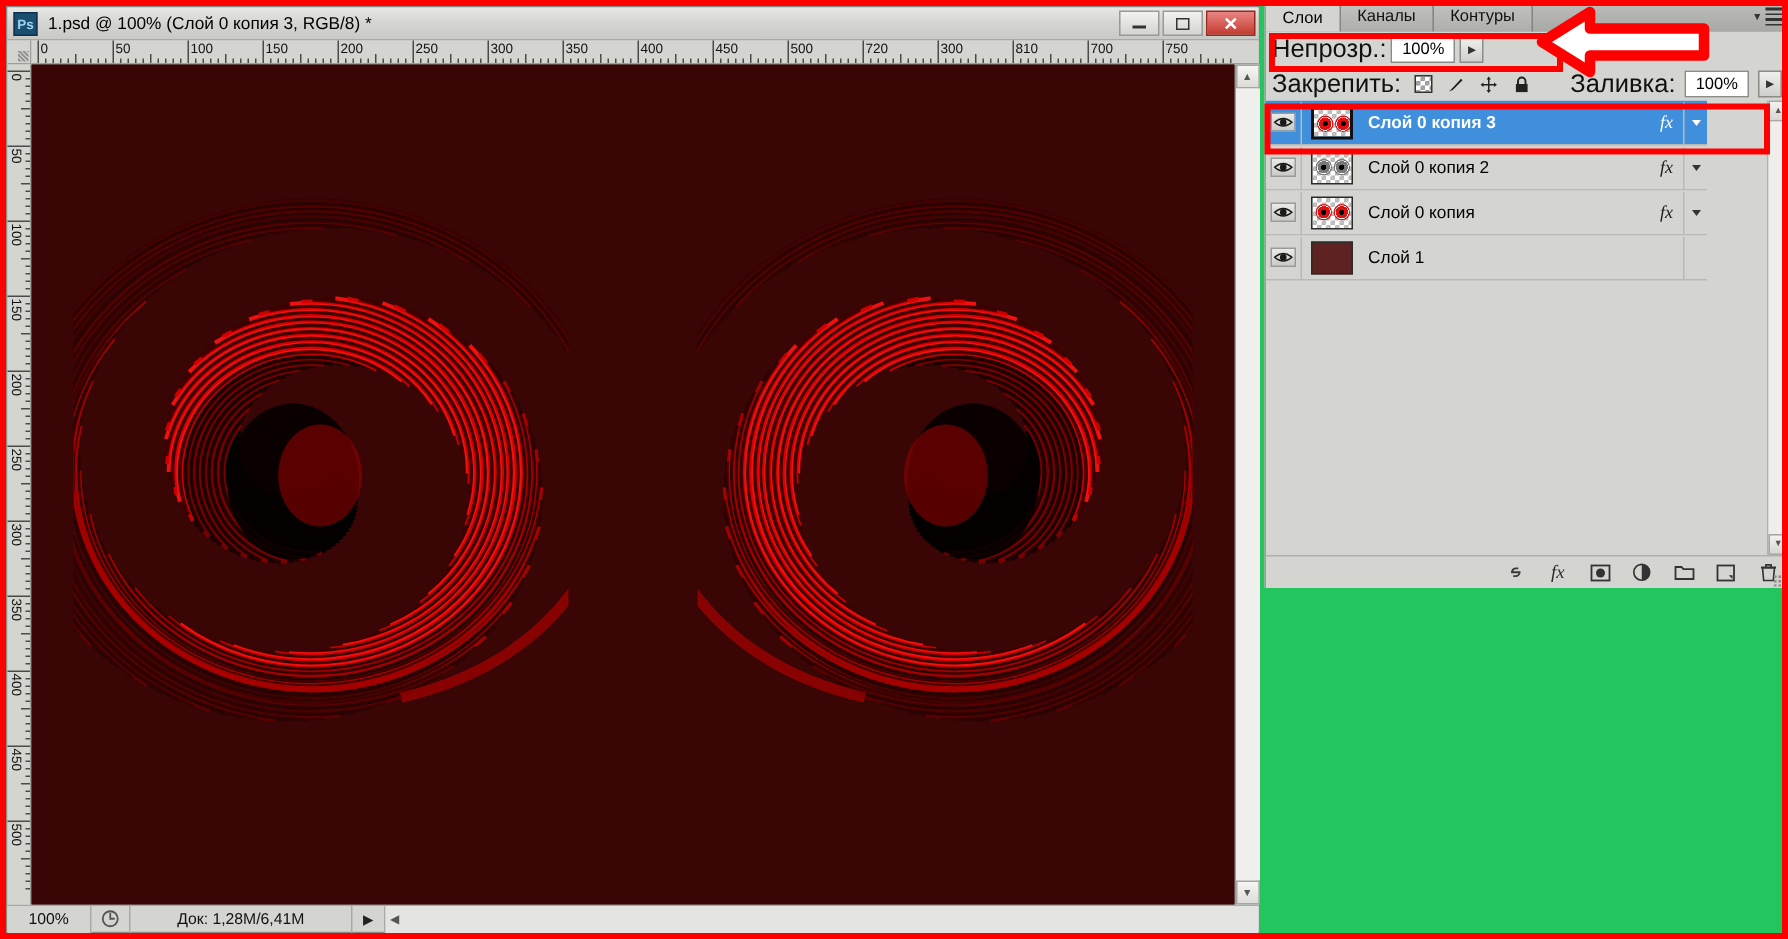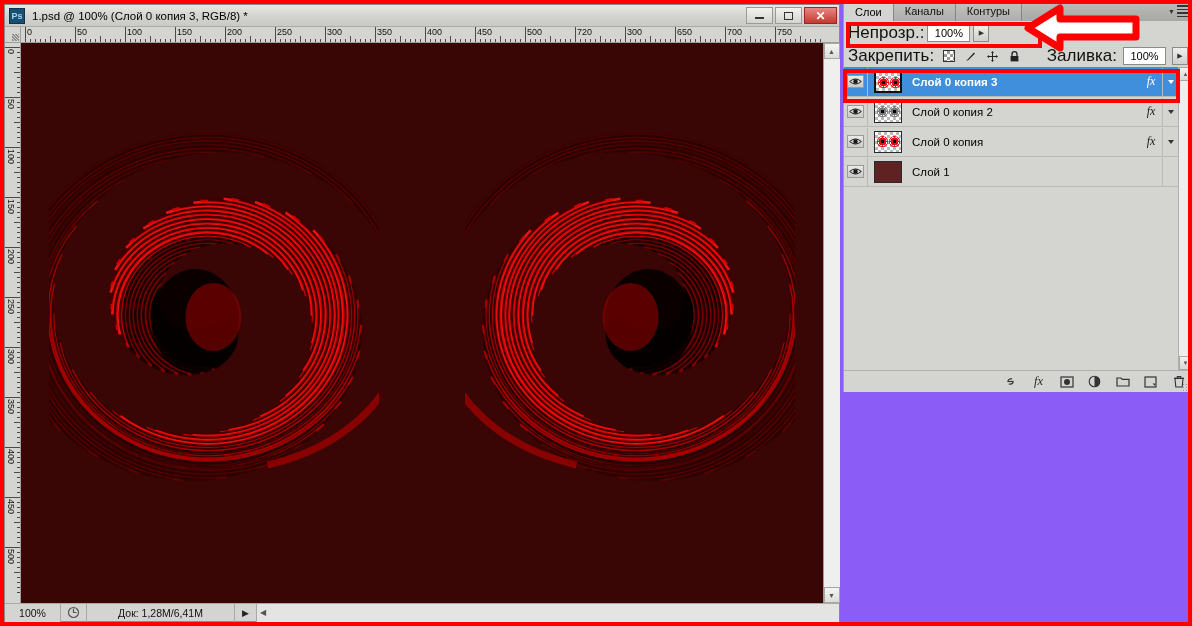--- a/index.html
+++ b/index.html
@@ -5,21 +5,21 @@
   * { box-sizing: border-box; margin: 0; padding: 0; }
   html, body {
     width: 1192px; height: 626px;
     font-family: "Liberation Sans", sans-serif;
     background: #ff0000;
     overflow: hidden;
   }
   #root {
     position: absolute; left: 0; top: 0;
     width: 1192px; height: 626px;
-    background: #8b5cf6;
+    background: #22c55e;
   }
   
   .frame-border {
     position: absolute; left: 0; top: 0; width: 1192px; height: 626px;
     border: 4px solid #ff0000;
     pointer-events: none;
     z-index: 60;
   }
 
   
@@ -223,21 +223,21 @@
   .lock-ic { width: 13px; height: 13px; display: flex; align-items: center; justify-content: center; }
   .checker {
     width: 12px; height: 12px; border: 1px solid #333;
     background-image:
       linear-gradient(45deg,#9a9a9a 25%,transparent 25%,transparent 75%,#9a9a9a 75%),
       linear-gradient(45deg,#9a9a9a 25%,#fff 25%,#fff 75%,#9a9a9a 75%);
     background-size: 6px 6px; background-position: 0 0, 3px 3px;
   }
 
   .layer-list {
-    flex: 1; background: #d4d4d0; position: relative; display: flex; min-height: 0;
+    flex: 1; background: #d4d4d0; position: relative; display: flex; min-height: 0; gap: 40px;
   }
   .layer-rows { flex: 1; display: flex; flex-direction: column; overflow: hidden; }
   .layer-row {
     height: 30px; display: flex; align-items: center;
     border-bottom: 1px solid #b9b9b5;
     background: #d4d4d0;
     position: relative;
   }
   .layer-row.selected { background: #3f8fdd; }
   .eye-cell {
@@ -477,21 +477,21 @@
           <div class="tick minor" style="left: 609px;"></div>
           <div class="tick minor" style="left: 614px;"></div>
           <div class="tick minor" style="left: 619px;"></div>
           <div class="tick minor" style="left: 624px;"></div>
           <div class="tick mid" style="left: 629px;"></div>
           <div class="tick minor" style="left: 634px;"></div>
           <div class="tick minor" style="left: 639px;"></div>
           <div class="tick minor" style="left: 644px;"></div>
           <div class="tick minor" style="left: 649px;"></div>
           <div class="tick major" style="left: 654px;"></div>
-          <div class="lbl" style="left: 654px;">650</div>
+          <div class="lbl" style="left: 654px;">810</div>
           <div class="tick minor" style="left: 659px;"></div>
           <div class="tick minor" style="left: 664px;"></div>
           <div class="tick minor" style="left: 669px;"></div>
           <div class="tick minor" style="left: 674px;"></div>
           <div class="tick mid" style="left: 679px;"></div>
           <div class="tick minor" style="left: 684px;"></div>
           <div class="tick minor" style="left: 689px;"></div>
           <div class="tick minor" style="left: 694px;"></div>
           <div class="tick minor" style="left: 699px;"></div>
           <div class="tick major" style="left: 704px;"></div>

